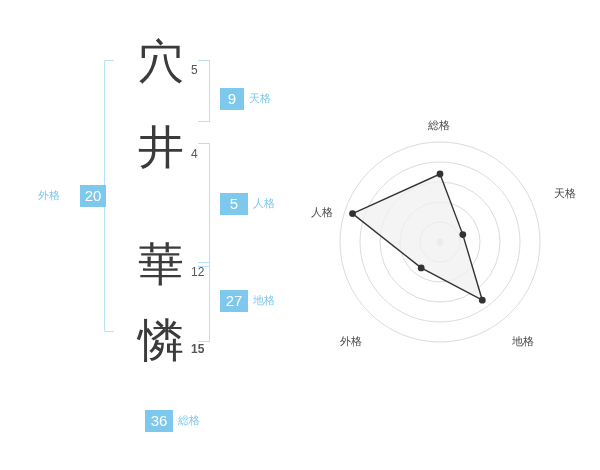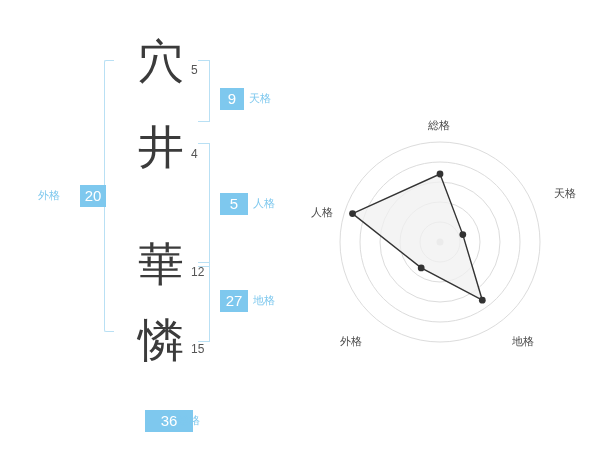--- a/index.html
+++ b/index.html
@@ -111,35 +111,35 @@
     <div class="kanji" style="left:133px; top:38px;">穴</div>
     <div class="kanji-stroke" style="left:191px; top:63px;">5</div>
 
     <div class="kanji" style="left:133px; top:124px;">井</div>
     <div class="kanji-stroke" style="left:191px; top:147px;">4</div>
 
     <div class="kanji" style="left:133px; top:241px;">華</div>
     <div class="kanji-stroke" style="left:191px; top:265px;text-align:right;">12</div>
 
     <div class="kanji" style="left:133px; top:317px;">憐</div>
-    <div class="kanji-stroke" style="left:191px; top:342px;">15</div>
+    <div class="kanji-stroke" style="left:191px; top:342px;font-weight:bold;">15</div>
 
     <div class="bracket" style="left:198px; top:60px; width:12px; height:62px;"></div>
     <div class="badge" style="left:220px; top:88px; width:24px;">9</div>
     <div class="badge-label" style="left:249px; top:88px;">天格</div>
 
     <div class="bracket" style="left:198px; top:143px; width:12px; height:124px;"></div>
     <div class="badge" style="left:220px; top:193px; width:28px;">5</div>
     <div class="badge-label" style="left:253px; top:193px;">人格</div>
 
     <div class="bracket" style="left:198px; top:262px; width:12px; height:80px;"></div>
     <div class="badge" style="left:220px; top:290px; width:28px;text-align:center;">27</div>
     <div class="badge-label" style="left:253px; top:290px;">地格</div>
 
-    <div class="badge" style="left:145px; top:410px; width:48px;">36</div>
+    <div class="badge" style="left:145px; top:410px; width:28px;">36</div>
     <div class="badge-label" style="left:178px; top:410px;">総格</div>
   </div>
 
   <div class="chart-panel">
     <svg id="radar-svg" width="300" height="470" viewBox="0 0 300 470">
         <circle cx="140" cy="242" r="100" fill="none" stroke="#dcdcdc" stroke-width="1"></circle>
         <circle cx="140" cy="242" r="80" fill="none" stroke="#dcdcdc" stroke-width="1"></circle>
         <circle cx="140" cy="242" r="60" fill="none" stroke="#dcdcdc" stroke-width="1"></circle>
         <circle cx="140" cy="242" r="40" fill="none" stroke="#dcdcdc" stroke-width="1"></circle>
         <circle cx="140" cy="242" r="20" fill="none" stroke="#dcdcdc" stroke-width="1"></circle>

